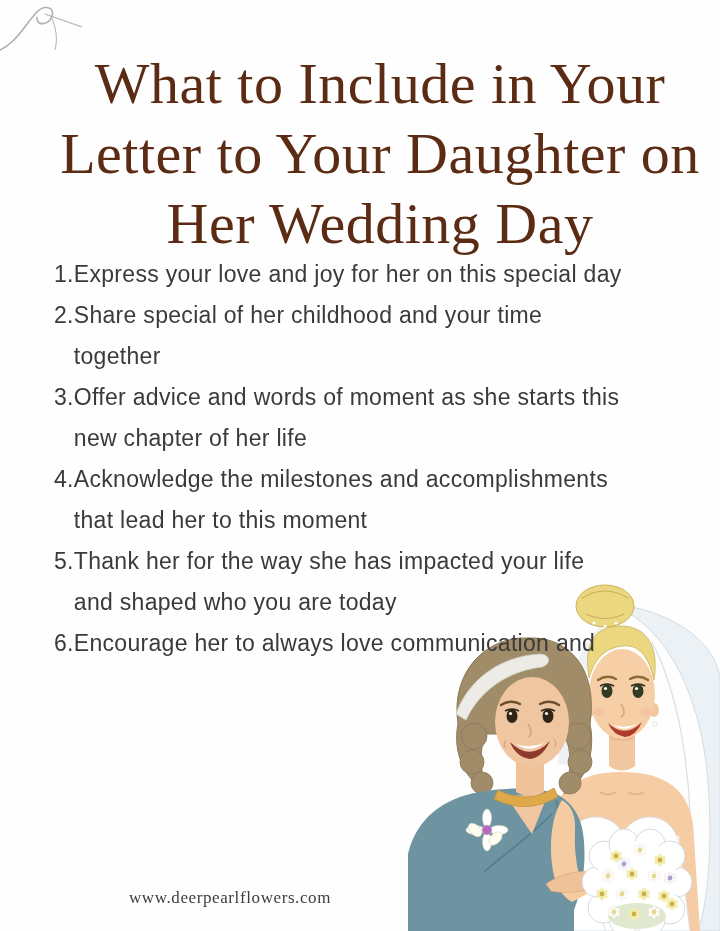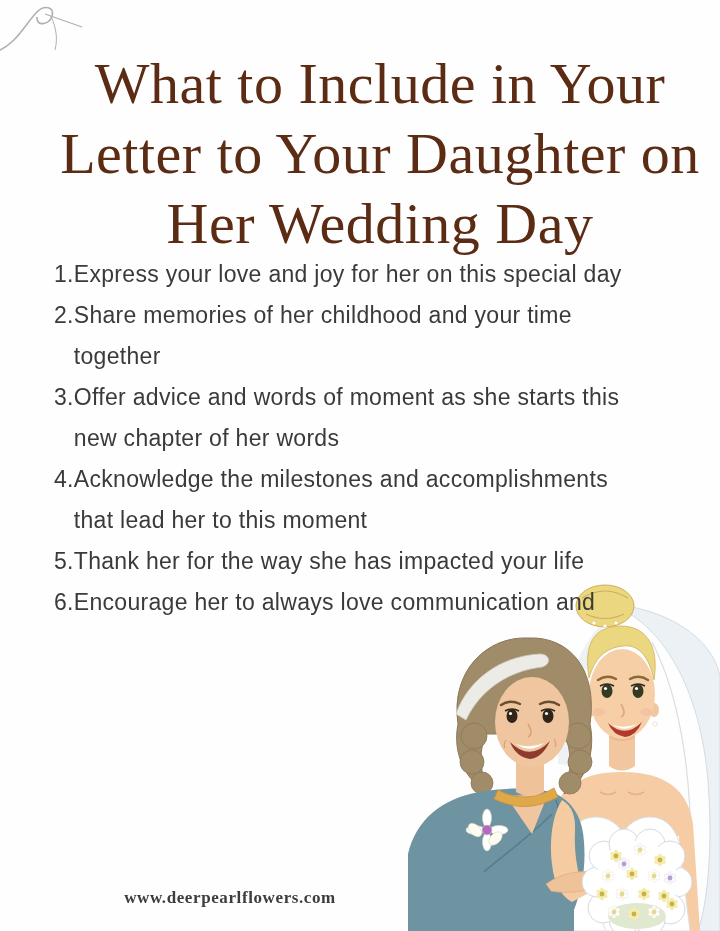--- a/index.html
+++ b/index.html
@@ -31,21 +31,20 @@
   .list-item{display:flex;}
   .num{flex:0 0 auto;white-space:pre;}
   .item-text{flex:1 1 auto;}
   .illustration{position:absolute;left:402px;top:584px;z-index:1;}
   .footer{
     position:absolute;top:888px;left:0;width:460px;z-index:2;
     text-align:center;
     font-family:"Liberation Serif",serif;
     font-size:17px;letter-spacing:0.6px;
     color:#3d3d3d;
-    font-weight:bold;
   }
 </style>
 </head>
 <body>
 
 <div class="page">
 
   <svg class="squiggle" width="130" height="70" viewBox="0 0 130 70">
     <path d="M -4 52 C 16 44, 24 26, 36 13 C 44 4, 55 7, 52 16 C 49 25, 36 27, 37 17" fill="none" stroke="#b3b0aa" stroke-width="1.6"></path>
     <path d="M 45 14 L 82 27" fill="none" stroke="#b3b0aa" stroke-width="1.2"></path>
@@ -59,42 +58,43 @@
   </h1>
 
   <div class="list">
     <div class="list-item">
       <span class="num">1.</span>
       <span class="item-text"><span>Express your love and joy for her on this special day</span></span>
     </div>
     <div class="list-item">
       <span class="num">2.</span>
       <span class="item-text">
-        <div>Share memories of her childhood and your time</div>
+        <div>Share special of her childhood and your time</div>
         <div>together</div>
       </span>
     </div>
     <div class="list-item">
       <span class="num">3.</span>
       <span class="item-text">
         <div>Offer advice and words of moment as she starts this</div>
-        <div>new chapter of her words</div>
+        <div>new chapter of her life</div>
       </span>
     </div>
     <div class="list-item">
       <span class="num">4.</span>
       <span class="item-text">
         <div>Acknowledge the milestones and accomplishments</div>
         <div>that lead her to this moment</div>
       </span>
     </div>
     <div class="list-item">
       <span class="num">5.</span>
       <span class="item-text">
         <div>Thank her for the way she has impacted your life</div>
+        <div>and shaped who you are today</div>
       </span>
     </div>
     <div class="list-item">
       <span class="num">6.</span>
       <span class="item-text">
         <div>Encourage her to always love communication and</div>
       </span>
     </div>
   </div>
 

